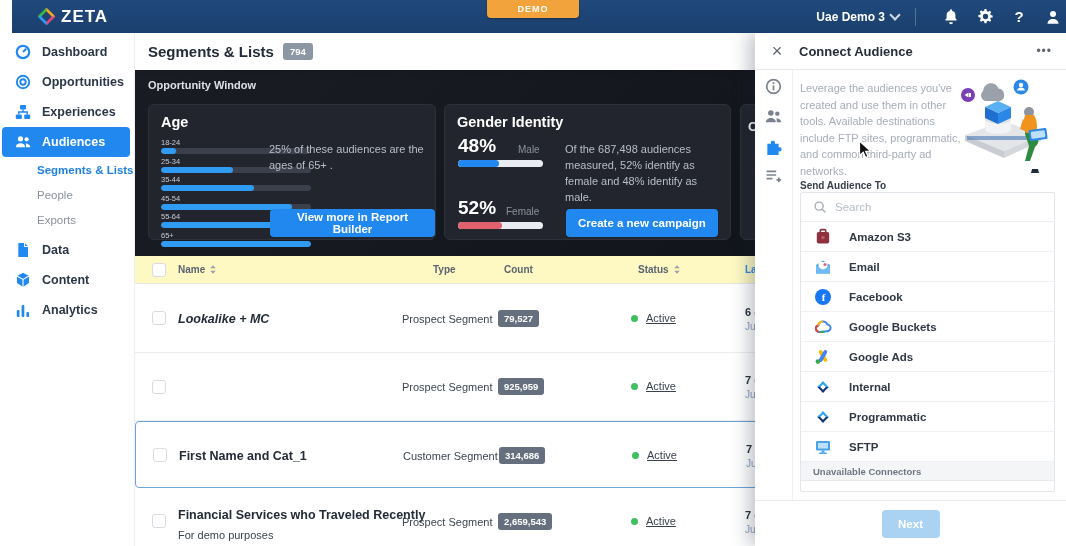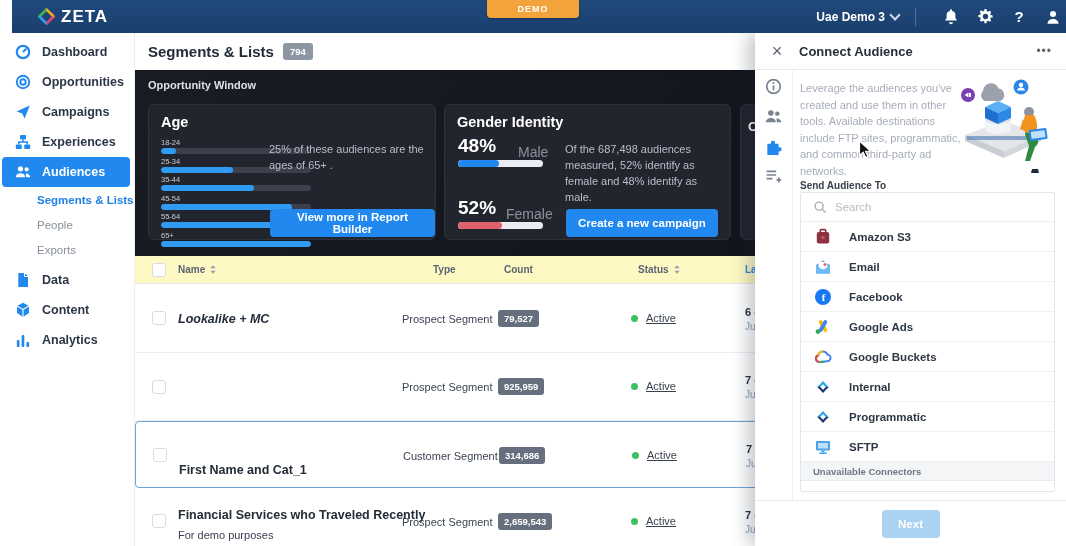--- a/index.html
+++ b/index.html
@@ -65,21 +65,21 @@
   .bar-label { font-size:7.5px; color:#c9cdd5; display:block; margin-bottom:1px;}
   .bar-track { height:6px; background:#3b404c; border-radius:3px; overflow:hidden;}
   .bar-fill { height:100%; background:#2f9bf3; border-radius:3px;}
   .card-note { position:absolute; left:120px; top:37px; width:158px; font-size:11px;
                color:#b9bec8; line-height:1.45;}
   .opp-btn { position:absolute; left:121px; top:104px; height:28px; padding:0 12px;
              background:#2188f0; border:none; border-radius:4px; color:#fff; font-size:11.5px;
              font-weight:bold; font-family:"Liberation Sans",sans-serif; cursor:pointer;
              display:flex; align-items:center;}
   .g-pct { position:absolute; left:13px; font-size:19px; font-weight:bold; color:#fff;}
-  .g-side-label { position:absolute; font-size:14px; color:#8b919c; }
+  .g-side-label { position:absolute; font-size:10px; color:#8b919c; }
   .g-track { position:absolute; left:13px; width:85px; height:7px; background:#e9ecf0;
              border-radius:4px; overflow:hidden;}
   .g-fill { height:100%; border-radius:4px;}
   .partial-letter { position:absolute; left:7px; top:14px; color:#fff; font-size:13px; font-weight:bold;}
 
   
   #table { position:absolute; left:135px; top:256px; width:931px; height:290px; background:#fff; z-index:3;}
   #thead { position:absolute; left:0; top:0; width:100%; height:28px; background:#fef9c3;
            border-bottom:1px solid #e6e8ec;}
   .th { position:absolute; top:8px; font-size:10px; color:#5a6472; font-weight:bold; display:flex; gap:4px; align-items:center;}
@@ -186,26 +186,20 @@
   </div>
   <div class="side-item">
     <svg class="ic" viewBox="0 0 16 16">
         <circle cx="8" cy="8" r="6.2" fill="none" stroke="currentColor" stroke-width="1.9"></circle>
         <circle cx="8" cy="8" r="2.7" fill="none" stroke="currentColor" stroke-width="1.9"></circle>
       </svg>
     <span>Opportunities</span>
   </div>
   <div class="side-item">
     <svg class="ic" viewBox="0 0 16 16">
-        <path d="M1.5 7.4 14.8 1.4 9.6 14.6 7.3 9.6z" fill="currentColor"></path>
-      </svg>
-    <span>Campaigns</span>
-  </div>
-  <div class="side-item">
-    <svg class="ic" viewBox="0 0 16 16">
         <rect x="5" y="1" width="6" height="4.5" rx="1" fill="currentColor"></rect>
         <rect x="0.8" y="10.5" width="6" height="4.5" rx="1" fill="currentColor"></rect>
         <rect x="9.2" y="10.5" width="6" height="4.5" rx="1" fill="currentColor"></rect>
         <path d="M8 5.5v2.5M3.8 10.5V8h8.4v2.5" stroke="currentColor" stroke-width="1.4" fill="none"></path>
       </svg>
     <span>Experiences</span>
   </div>
   <div class="side-item active">
     <svg class="ic" viewBox="0 0 16 16">
         <circle cx="5.5" cy="4.8" r="2.6" fill="currentColor"></circle>
@@ -363,21 +357,21 @@
         <span>Active</span>
       </span>
     <span class="cell-last" style="top:21px;">
         <div class="last-1">7 d</div>
         <div class="last-2">Ju</div>
       </span>
   </div>
 
   <div class="trow selected" style="top:165px; height:67px;">
     <span class="checkbox" style="top:26px;"></span>
-    <span class="cell-name" style="top:41px;">First Name and Cat_1</span>
+    <span class="cell-name" style="top:27px;">First Name and Cat_1</span>
     <span class="cell-type" style="top:28px;">Customer Segment</span>
     <span class="cell-count" style="top:25px;">314,686</span>
     <span class="cell-status" style="top:27px;">
         <span class="dot"></span>
         <span>Active</span>
       </span>
     <span class="cell-last" style="top:21px;">
         <div class="last-1">7 d</div>
         <div class="last-2">Ju</div>
       </span>
@@ -494,37 +488,37 @@
           <svg width="18" height="18" viewBox="0 0 18 18">
             <circle cx="9" cy="9" r="8" fill="#1877f2"></circle>
             <text x="9.6" y="13.4" font-size="11" font-weight="bold" fill="#fff" text-anchor="middle" font-family="Liberation Serif, serif">f</text>
           </svg>
         </span>
       <span class="conn-name">Facebook</span>
     </div>
     <div class="conn-row">
       <span class="conn-ic">
           <svg width="18" height="18" viewBox="0 0 18 18">
-            <rect x="7.1" y="1.5" width="3.8" height="13" rx="1.9" fill="#fbbc04" transform="rotate(-30 9 8)"></rect>
-            <rect x="7.1" y="1.5" width="3.8" height="13" rx="1.9" fill="#4285f4" transform="rotate(30 9 8)"></rect>
-            <circle cx="3.9" cy="13.6" r="2.3" fill="#34a853"></circle>
-          </svg>
-        </span>
-      <span class="conn-name">Google Ads</span>
-    </div>
-    <div class="conn-row">
-      <span class="conn-ic">
-          <svg width="18" height="18" viewBox="0 0 18 18">
             <path d="M4.8 13.9a3.4 3.4 0 0 1-.5-6.6 4.7 4.7 0 0 1 9-.9 3.4 3.4 0 0 1-.4 6.9z" fill="none" stroke="#4285f4" stroke-width="2"></path>
             <path d="M4.8 13.9a3.4 3.4 0 0 1-.5-6.6" fill="none" stroke="#ea4335" stroke-width="2"></path>
             <path d="M4.3 7.3a4.7 4.7 0 0 1 4.6-3.9" fill="none" stroke="#fbbc04" stroke-width="2"></path>
             <path d="M6 13.9h4.5" stroke="#34a853" stroke-width="2"></path>
           </svg>
         </span>
       <span class="conn-name">Google Buckets</span>
+    </div>
+    <div class="conn-row">
+      <span class="conn-ic">
+          <svg width="18" height="18" viewBox="0 0 18 18">
+            <rect x="7.1" y="1.5" width="3.8" height="13" rx="1.9" fill="#fbbc04" transform="rotate(-30 9 8)"></rect>
+            <rect x="7.1" y="1.5" width="3.8" height="13" rx="1.9" fill="#4285f4" transform="rotate(30 9 8)"></rect>
+            <circle cx="3.9" cy="13.6" r="2.3" fill="#34a853"></circle>
+          </svg>
+        </span>
+      <span class="conn-name">Google Ads</span>
     </div>
     <div class="conn-row">
       <span class="conn-ic">
           <span class="mini-diamond"></span>
         </span>
       <span class="conn-name">Internal</span>
     </div>
     <div class="conn-row">
       <span class="conn-ic">
           <span class="mini-diamond"></span>

